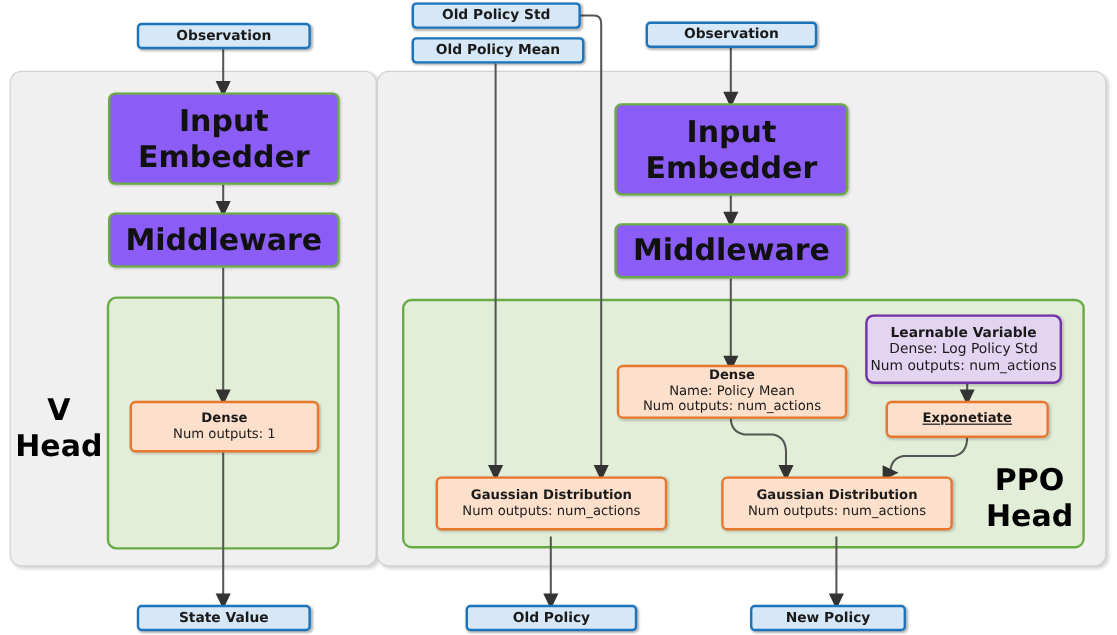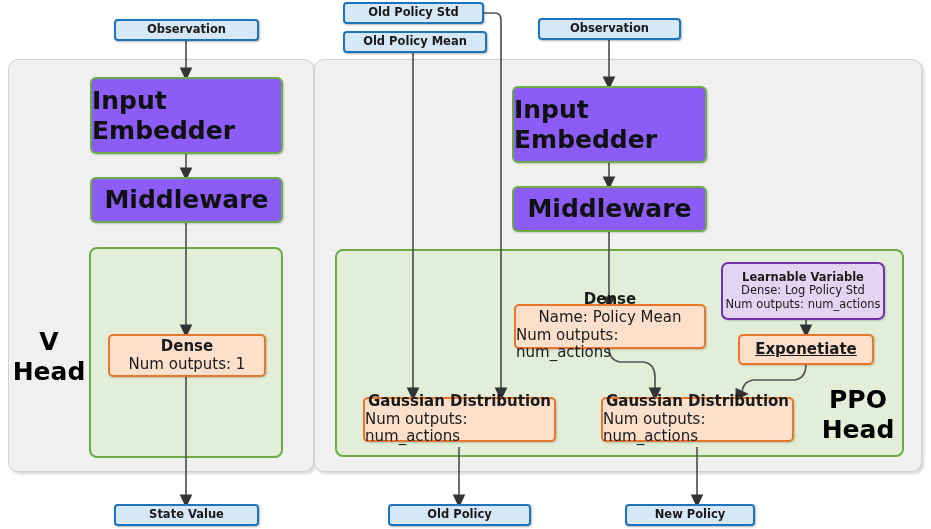--- a/index.html
+++ b/index.html
@@ -1,39 +1,39 @@
 <!DOCTYPE html>
 <html><head>
 <meta charset="utf-8">
 <style>
   html,body{margin:0;padding:0;background:#ffffff;}
   body{width:931px;height:529px;position:relative;overflow:hidden;
        font-family:"DejaVu Sans","Liberation Sans",sans-serif;}
   #stage{position:absolute;left:0;top:0;width:931px;height:529px;}
   svg.layer{position:absolute;left:0;top:0;width:931px;height:529px;pointer-events:none;}
   .node{position:absolute;box-sizing:border-box;display:flex;flex-direction:column;
-        align-items:center;justify-content:center;text-align:left;line-height:1.18;}
+        align-items:center;justify-content:center;text-align:center;line-height:1.18;}
 
   
   .container-gray{position:absolute;box-sizing:border-box;background:#f0f0f0;
         border:1px solid #d2d2d2;border-radius:10px;box-shadow:2px 2px 3px rgba(0,0,0,0.17);}
   .container-green{position:absolute;box-sizing:border-box;background:#e2eed7;
         border:2px solid #6aab46;border-radius:8px;}
 
   
   .io{background:#d6e7f7;border:2px solid #1c74bc;border-radius:4px;
       box-shadow:1px 1px 2px rgba(0,0,0,0.30);font-size:11.5px;font-weight:bold;color:#1a1a1a;}
 
   
   .mod{background:#8b5cf6;border:2px solid #6aab46;border-radius:6px;
        box-shadow:1px 1px 2px rgba(0,0,0,0.18);font-size:25px;font-weight:bold;color:#111;}
 
   
   .op{background:#fde0cb;border:2px solid #e8762c;border-radius:5px;
-      box-shadow:1px 1px 2px rgba(0,0,0,0.18);font-size:15px;color:#1a1a1a;}
+      box-shadow:1px 1px 2px rgba(0,0,0,0.18);font-size:11px;color:#1a1a1a;}
   .op .ttl{font-weight:bold;}
 
   
   .var{background:#e3d5f2;border:2px solid #7331a8;border-radius:7px;
        box-shadow:1px 1px 2px rgba(0,0,0,0.18);font-size:11.5px;color:#1a1a1a;}
   .var .ttl{font-weight:bold;}
 
   .head-label{position:absolute;font-size:25px;font-weight:bold;color:#000;
        text-align:center;line-height:1.18;}
 </style>

